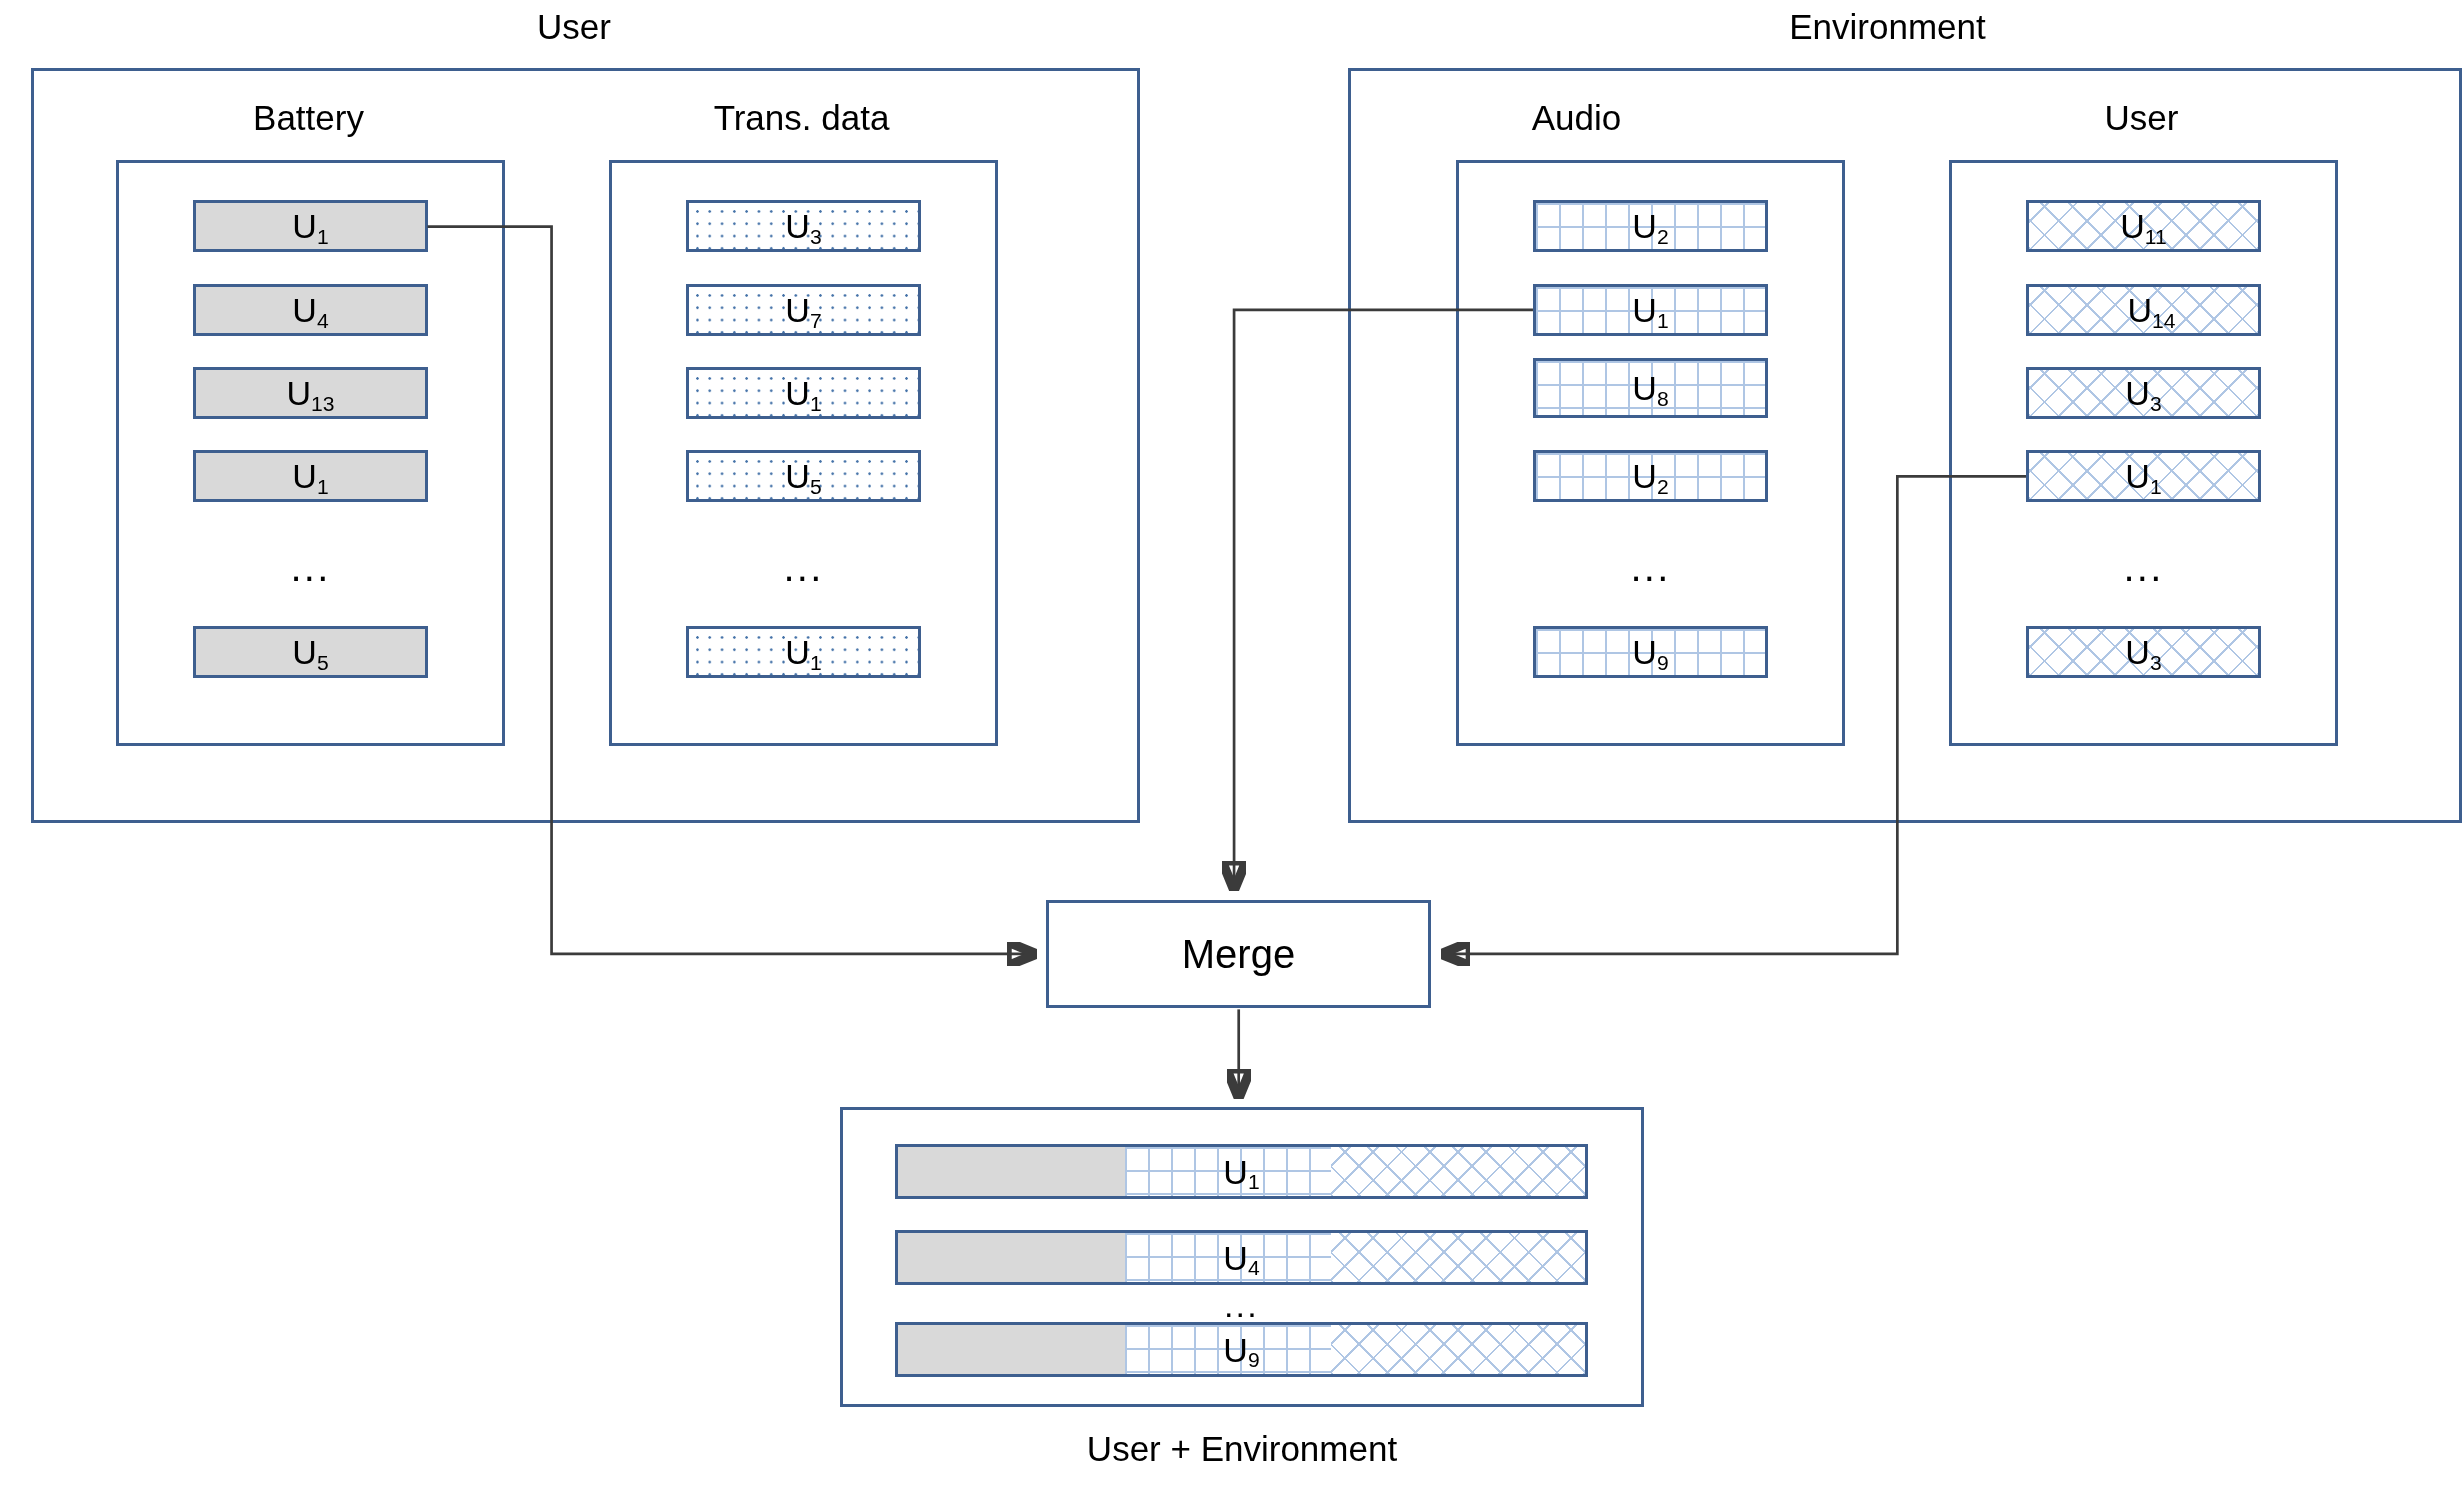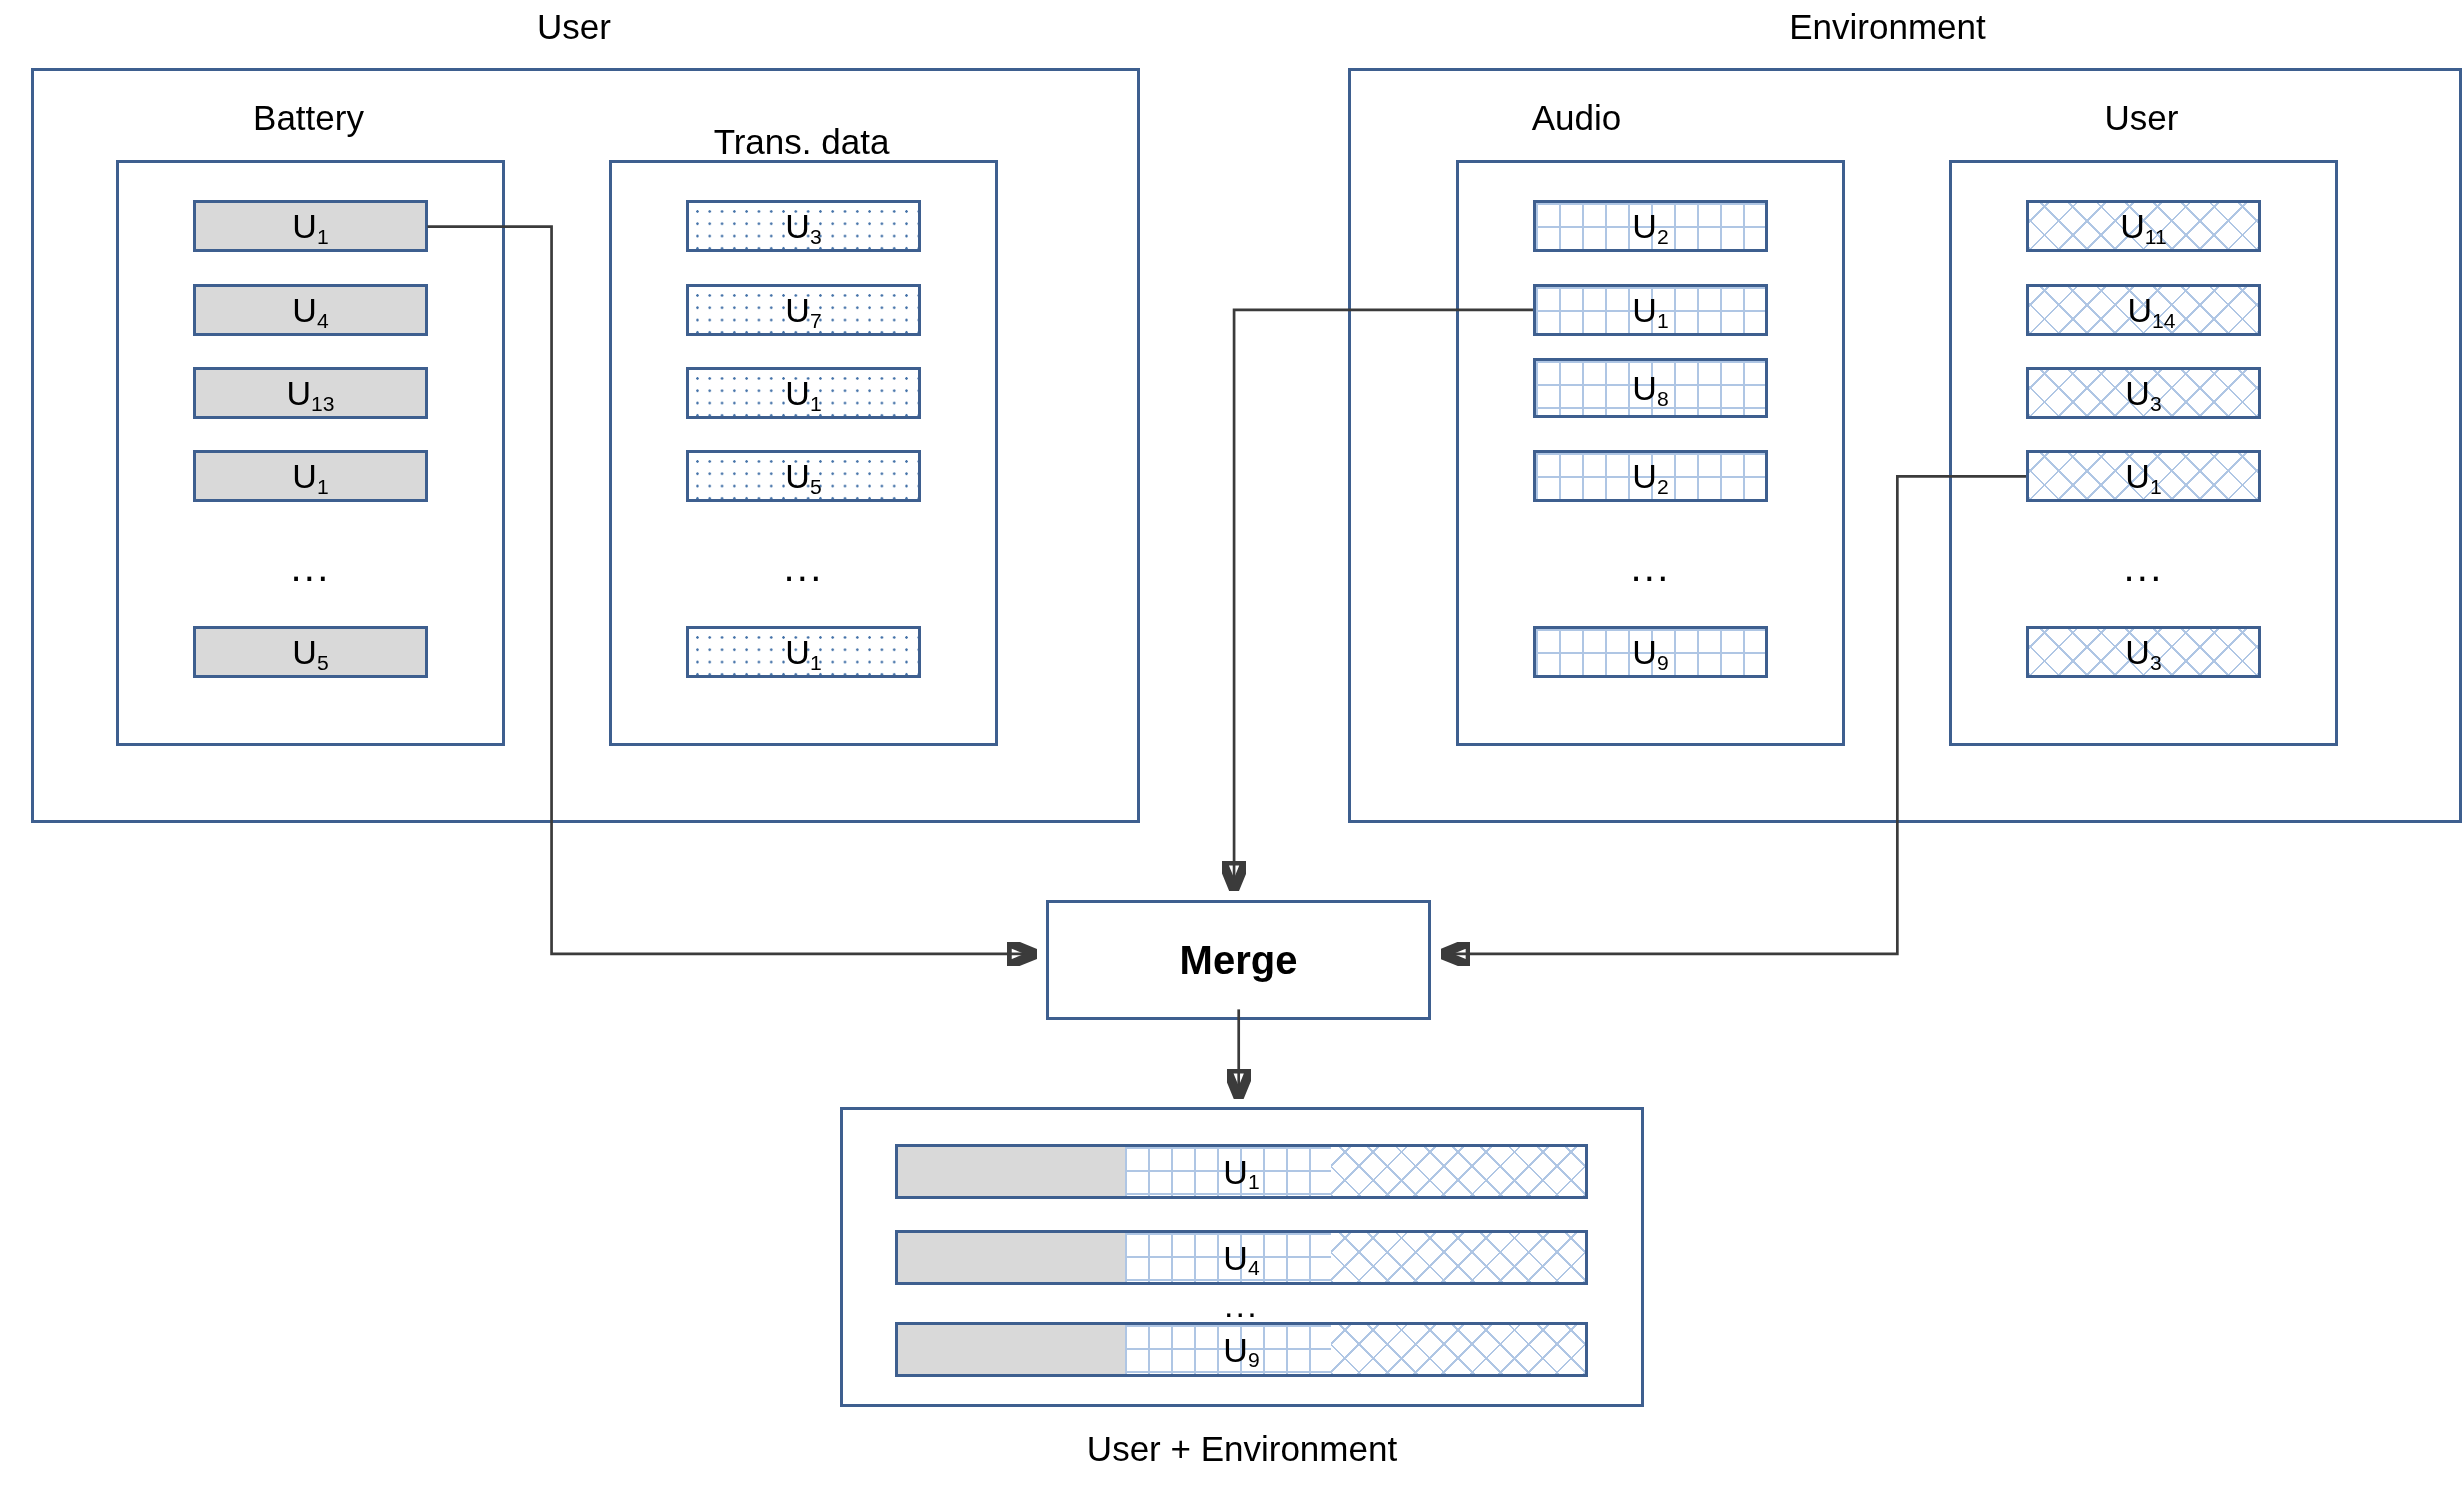--- a/index.html
+++ b/index.html
@@ -154,21 +154,21 @@
 
   <div class="group-title" style="left:31px; top:9.2px; width:1086px;">User</div>
 
   <div class="group-title" style="left:1348px; top:9.2px; width:1079px;">Environment</div>
 
   <div class="outer-frame" style="left:31px; top:68px; width:1109px; height:755px;"></div>
 
   <div class="outer-frame" style="left:1348px; top:68px; width:1114px; height:755px;"></div>
 
   <div class="group-title" style="left:116px; top:100px; width:385px;">Battery</div>
-  <div class="group-title" style="left:609px; top:100px; width:385px;margin-top:24px;">Trans. data</div>
+  <div class="group-title" style="left:609px; top:100px; width:385px;">Trans. data</div>
   <div class="group-title" style="left:1384px; top:100px; width:385px;">Audio</div>
   <div class="group-title" style="left:1949px; top:100px; width:385px;">User</div>
 
   <div class="inner-frame" style="left:116px; top:160px; width:389px; height:586px;"></div>
   <div class="inner-frame" style="left:609px; top:160px; width:389px; height:586px;"></div>
   <div class="inner-frame" style="left:1456px; top:160px; width:389px; height:586px;"></div>
   <div class="inner-frame" style="left:1949px; top:160px; width:389px; height:586px;"></div>
 
   <div class="bar fill-solid" style="left:193px; top:200px; width:235px; height:52px;">
     <span class="glyph">U<sub>1</sub></span>
@@ -231,21 +231,21 @@
     <span class="glyph">U<sub>3</sub></span>
   </div>
   <div class="bar fill-cross" style="left:2026px; top:450px; width:235px; height:52px;">
     <span class="glyph">U<sub>1</sub></span>
   </div>
   <div class="ellipsis" style="left:2026px; top:547px; width:235px;">...</div>
   <div class="bar fill-cross" style="left:2026px; top:626px; width:235px; height:52px;">
     <span class="glyph">U<sub>3</sub></span>
   </div>
 
-  <div class="merge-box" style="left:1046px; top:900px; width:385px; height:120px;font-weight:bold;">
+  <div class="merge-box" style="left:1046px; top:900px; width:385px; height:108px;">
     <span>Merge</span>
   </div>
 
   <div class="inner-frame" style="left:840px; top:1107px; width:804px; height:300px;"></div>
 
   <div class="bar" style="left:895px; top:1144px; width:693px; height:55px;">
     <span class="seg fill-solid" style="left:0; width:33%;"></span>
     <span class="seg fill-grid" style="left:33%; width:30%;"></span>
     <span class="seg fill-cross" style="left:63%; width:37%;"></span>
     <span class="glyph">U<sub>1</sub></span>

